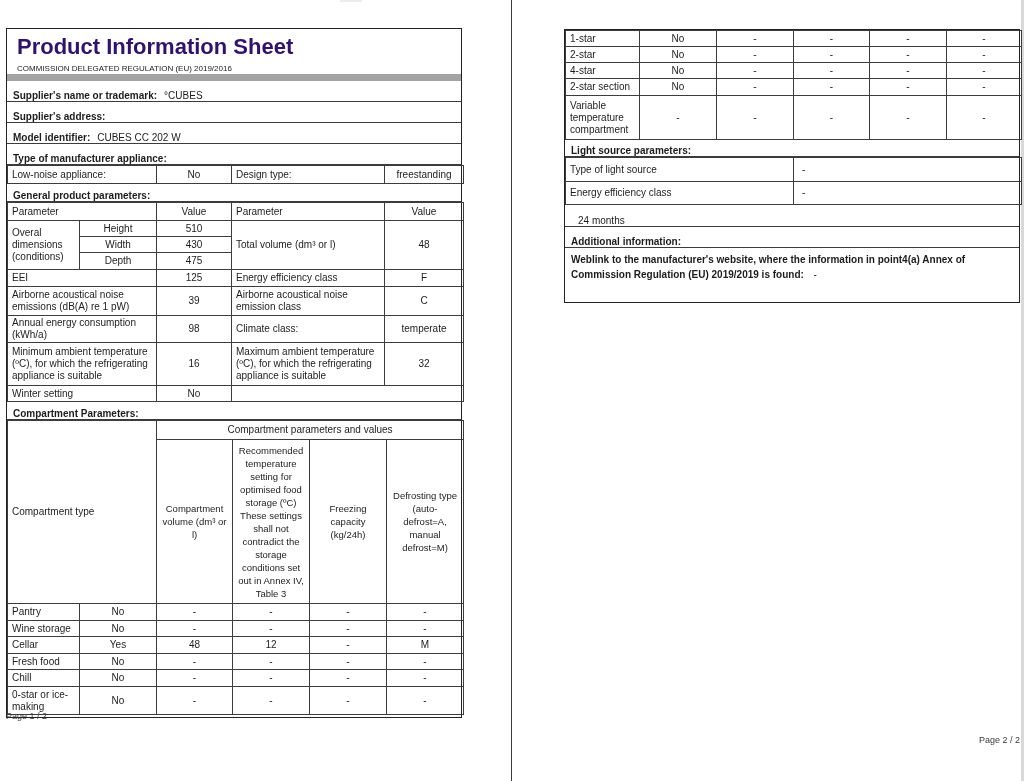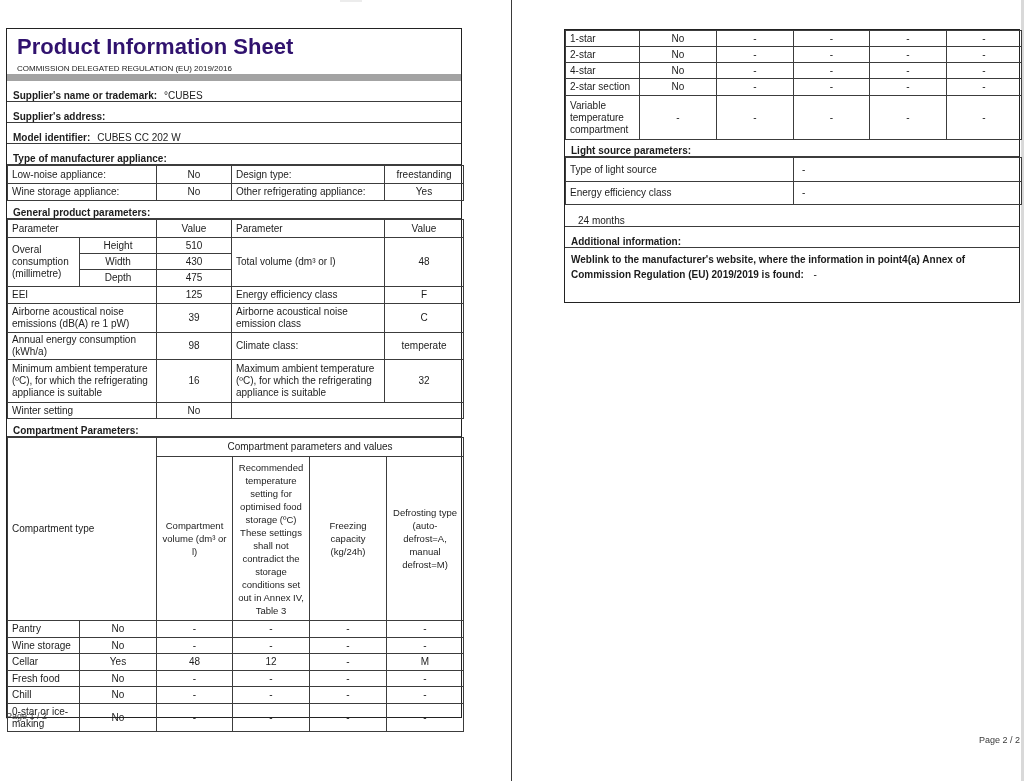--- a/index.html
+++ b/index.html
@@ -65,26 +65,20 @@
           <col style="width:153px">
           <col style="width:79px">
         </colgroup>
       <tbody>
           <tr style="height:18px">
         <td>Low-noise appliance:</td>
         <td class="c">No</td>
         <td>Design type:</td>
         <td class="c">freestanding</td>
       </tr>
-      <tr style="height:17px">
-        <td>Wine storage appliance:</td>
-        <td class="c">No</td>
-        <td>Other refrigerating appliance:</td>
-        <td class="c">Yes</td>
-      </tr>
     </tbody>
       </table>
 
     <div class="row sec-row" style="height:18px">General product parameters:</div>
 
     <table>
       <colgroup>
           <col style="width:72px">
           <col style="width:77px">
           <col style="width:75px">
@@ -92,21 +86,21 @@
           <col style="width:79px">
         </colgroup>
       <tbody>
           <tr style="height:18px">
         <td colspan="2">Parameter</td>
         <td class="c">Value</td>
         <td>Parameter</td>
         <td class="c">Value</td>
       </tr>
       <tr style="height:16px">
-        <td rowspan="3">Overal consumption (millimetre)</td>
+        <td rowspan="3">Overal dimensions (conditions)</td>
         <td class="c">Height</td>
         <td class="c">510</td>
         <td rowspan="3">Total volume (dm³ or l)</td>
         <td rowspan="3" class="c">48</td>
       </tr>
       <tr style="height:16px">
         <td class="c">Width</td>
         <td class="c">430</td>
       </tr>
       <tr style="height:17px">

